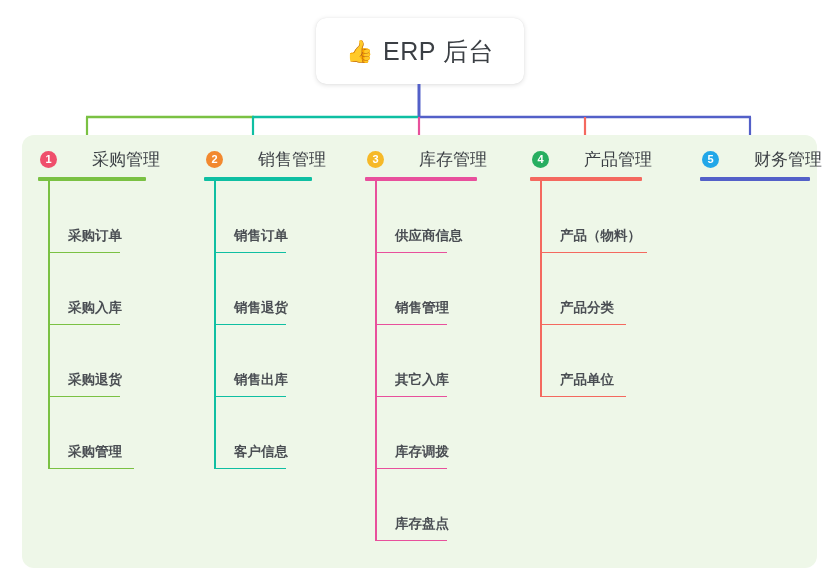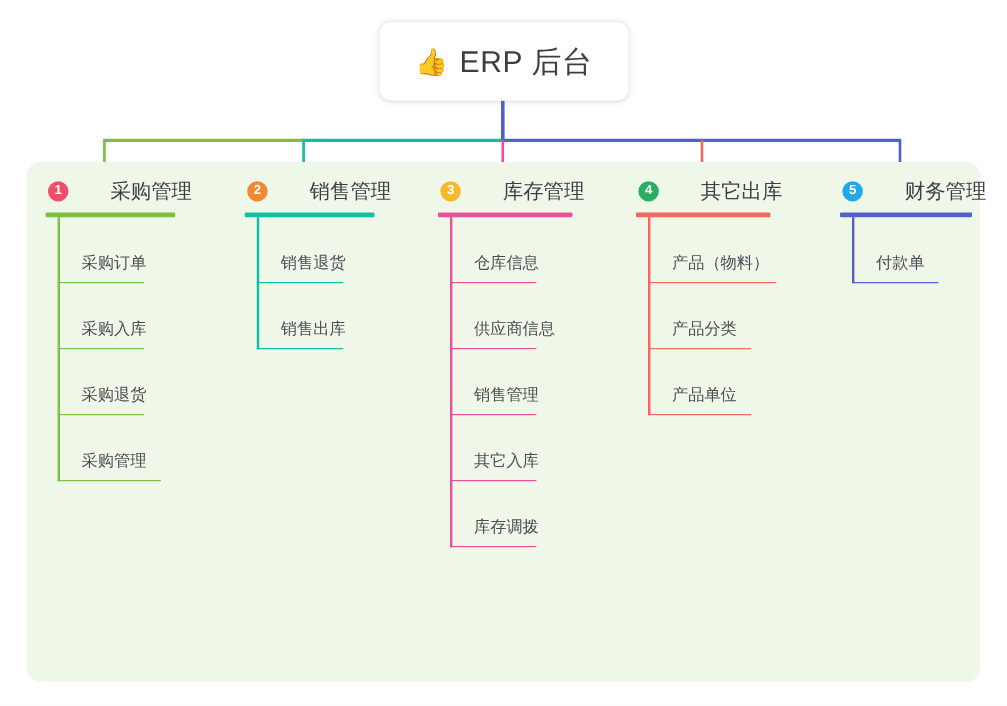--- a/index.html
+++ b/index.html
@@ -112,22 +112,23 @@
   }
   .leaf-spine {
     position: absolute;
     left: 10px;
     top: 0;
     bottom: 0;
     width: 1.6px;
   }
   .leaf {
     position: relative;
-    height: 55px;
-    box-sizing: border-box;
+    height: 72px;
+    box-sizing: border-box;
+    font-weight: bold;
   }
   .leaf-text {
     position: absolute;
     left: 30px;
     bottom: 8px;
     font-size: 13.5px;
     color: #4a4e53;
     white-space: nowrap;
   }
   .leaf-rule {
@@ -190,63 +191,71 @@
     </div>
     <div class="column" style="left: 204px; top: 145px;">
       <div class="col-header">
         <span class="badge" style="background: rgb(242, 137, 47);">2</span>
         <span class="col-title">销售管理</span>
       </div>
       <div class="col-underline" style="width: 108px; background: rgb(15, 191, 162);"></div>
       <div class="leaf-list">
         <div class="leaf-spine" style="background: rgb(15, 191, 162);"></div>
         <div class="leaf">
+          <span class="leaf-text">销售订单</span>
+          <div class="leaf-rule" style="width: 72px; background: rgb(15, 191, 162);"></div>
+        </div>
+        <div class="leaf">
           <span class="leaf-text">销售退货</span>
           <div class="leaf-rule" style="width: 72px; background: rgb(15, 191, 162);"></div>
         </div>
         <div class="leaf">
           <span class="leaf-text">销售出库</span>
+          <div class="leaf-rule" style="width: 72px; background: rgb(15, 191, 162);"></div>
+        </div>
+        <div class="leaf">
+          <span class="leaf-text">客户信息</span>
           <div class="leaf-rule" style="width: 72px; background: rgb(15, 191, 162);"></div>
         </div>
       </div>
     </div>
     <div class="column" style="left: 365px; top: 145px;">
       <div class="col-header">
         <span class="badge" style="background: rgb(246, 185, 40);">3</span>
         <span class="col-title">库存管理</span>
       </div>
       <div class="col-underline" style="width: 112px; background: rgb(232, 80, 156);"></div>
       <div class="leaf-list">
         <div class="leaf-spine" style="background: rgb(232, 80, 156);"></div>
         <div class="leaf">
-          <span class="leaf-text">仓库信息</span>
-          <div class="leaf-rule" style="width: 72px; background: rgb(232, 80, 156);"></div>
-        </div>
-        <div class="leaf">
           <span class="leaf-text">供应商信息</span>
           <div class="leaf-rule" style="width: 72px; background: rgb(232, 80, 156);"></div>
         </div>
         <div class="leaf">
           <span class="leaf-text">销售管理</span>
           <div class="leaf-rule" style="width: 72px; background: rgb(232, 80, 156);"></div>
         </div>
         <div class="leaf">
           <span class="leaf-text">其它入库</span>
           <div class="leaf-rule" style="width: 72px; background: rgb(232, 80, 156);"></div>
         </div>
         <div class="leaf">
           <span class="leaf-text">库存调拨</span>
           <div class="leaf-rule" style="width: 72px; background: rgb(232, 80, 156);"></div>
         </div>
+        <div class="leaf">
+          <span class="leaf-text">库存盘点</span>
+          <div class="leaf-rule" style="width: 72px; background: rgb(232, 80, 156);"></div>
+        </div>
       </div>
     </div>
     <div class="column" style="left: 530px; top: 145px;">
       <div class="col-header">
         <span class="badge" style="background: rgb(39, 174, 96);">4</span>
-        <span class="col-title">其它出库</span>
+        <span class="col-title">产品管理</span>
       </div>
       <div class="col-underline" style="width: 112px; background: rgb(244, 105, 95);"></div>
       <div class="leaf-list">
         <div class="leaf-spine" style="background: rgb(244, 105, 95);"></div>
         <div class="leaf">
           <span class="leaf-text">产品（物料）</span>
           <div class="leaf-rule" style="width: 107px; background: rgb(244, 105, 95);"></div>
         </div>
         <div class="leaf">
           <span class="leaf-text">产品分类</span>
@@ -259,19 +268,15 @@
       </div>
     </div>
     <div class="column" style="left: 700px; top: 145px;">
       <div class="col-header">
         <span class="badge" style="background: rgb(34, 167, 232);">5</span>
         <span class="col-title">财务管理</span>
       </div>
       <div class="col-underline" style="width: 110px; background: rgb(83, 96, 200);"></div>
       <div class="leaf-list">
         <div class="leaf-spine" style="background: rgb(83, 96, 200);"></div>
-        <div class="leaf">
-          <span class="leaf-text">付款单</span>
-          <div class="leaf-rule" style="width: 72px; background: rgb(83, 96, 200);"></div>
-        </div>
       </div>
     </div>
   </div>
 
 </body></html>

